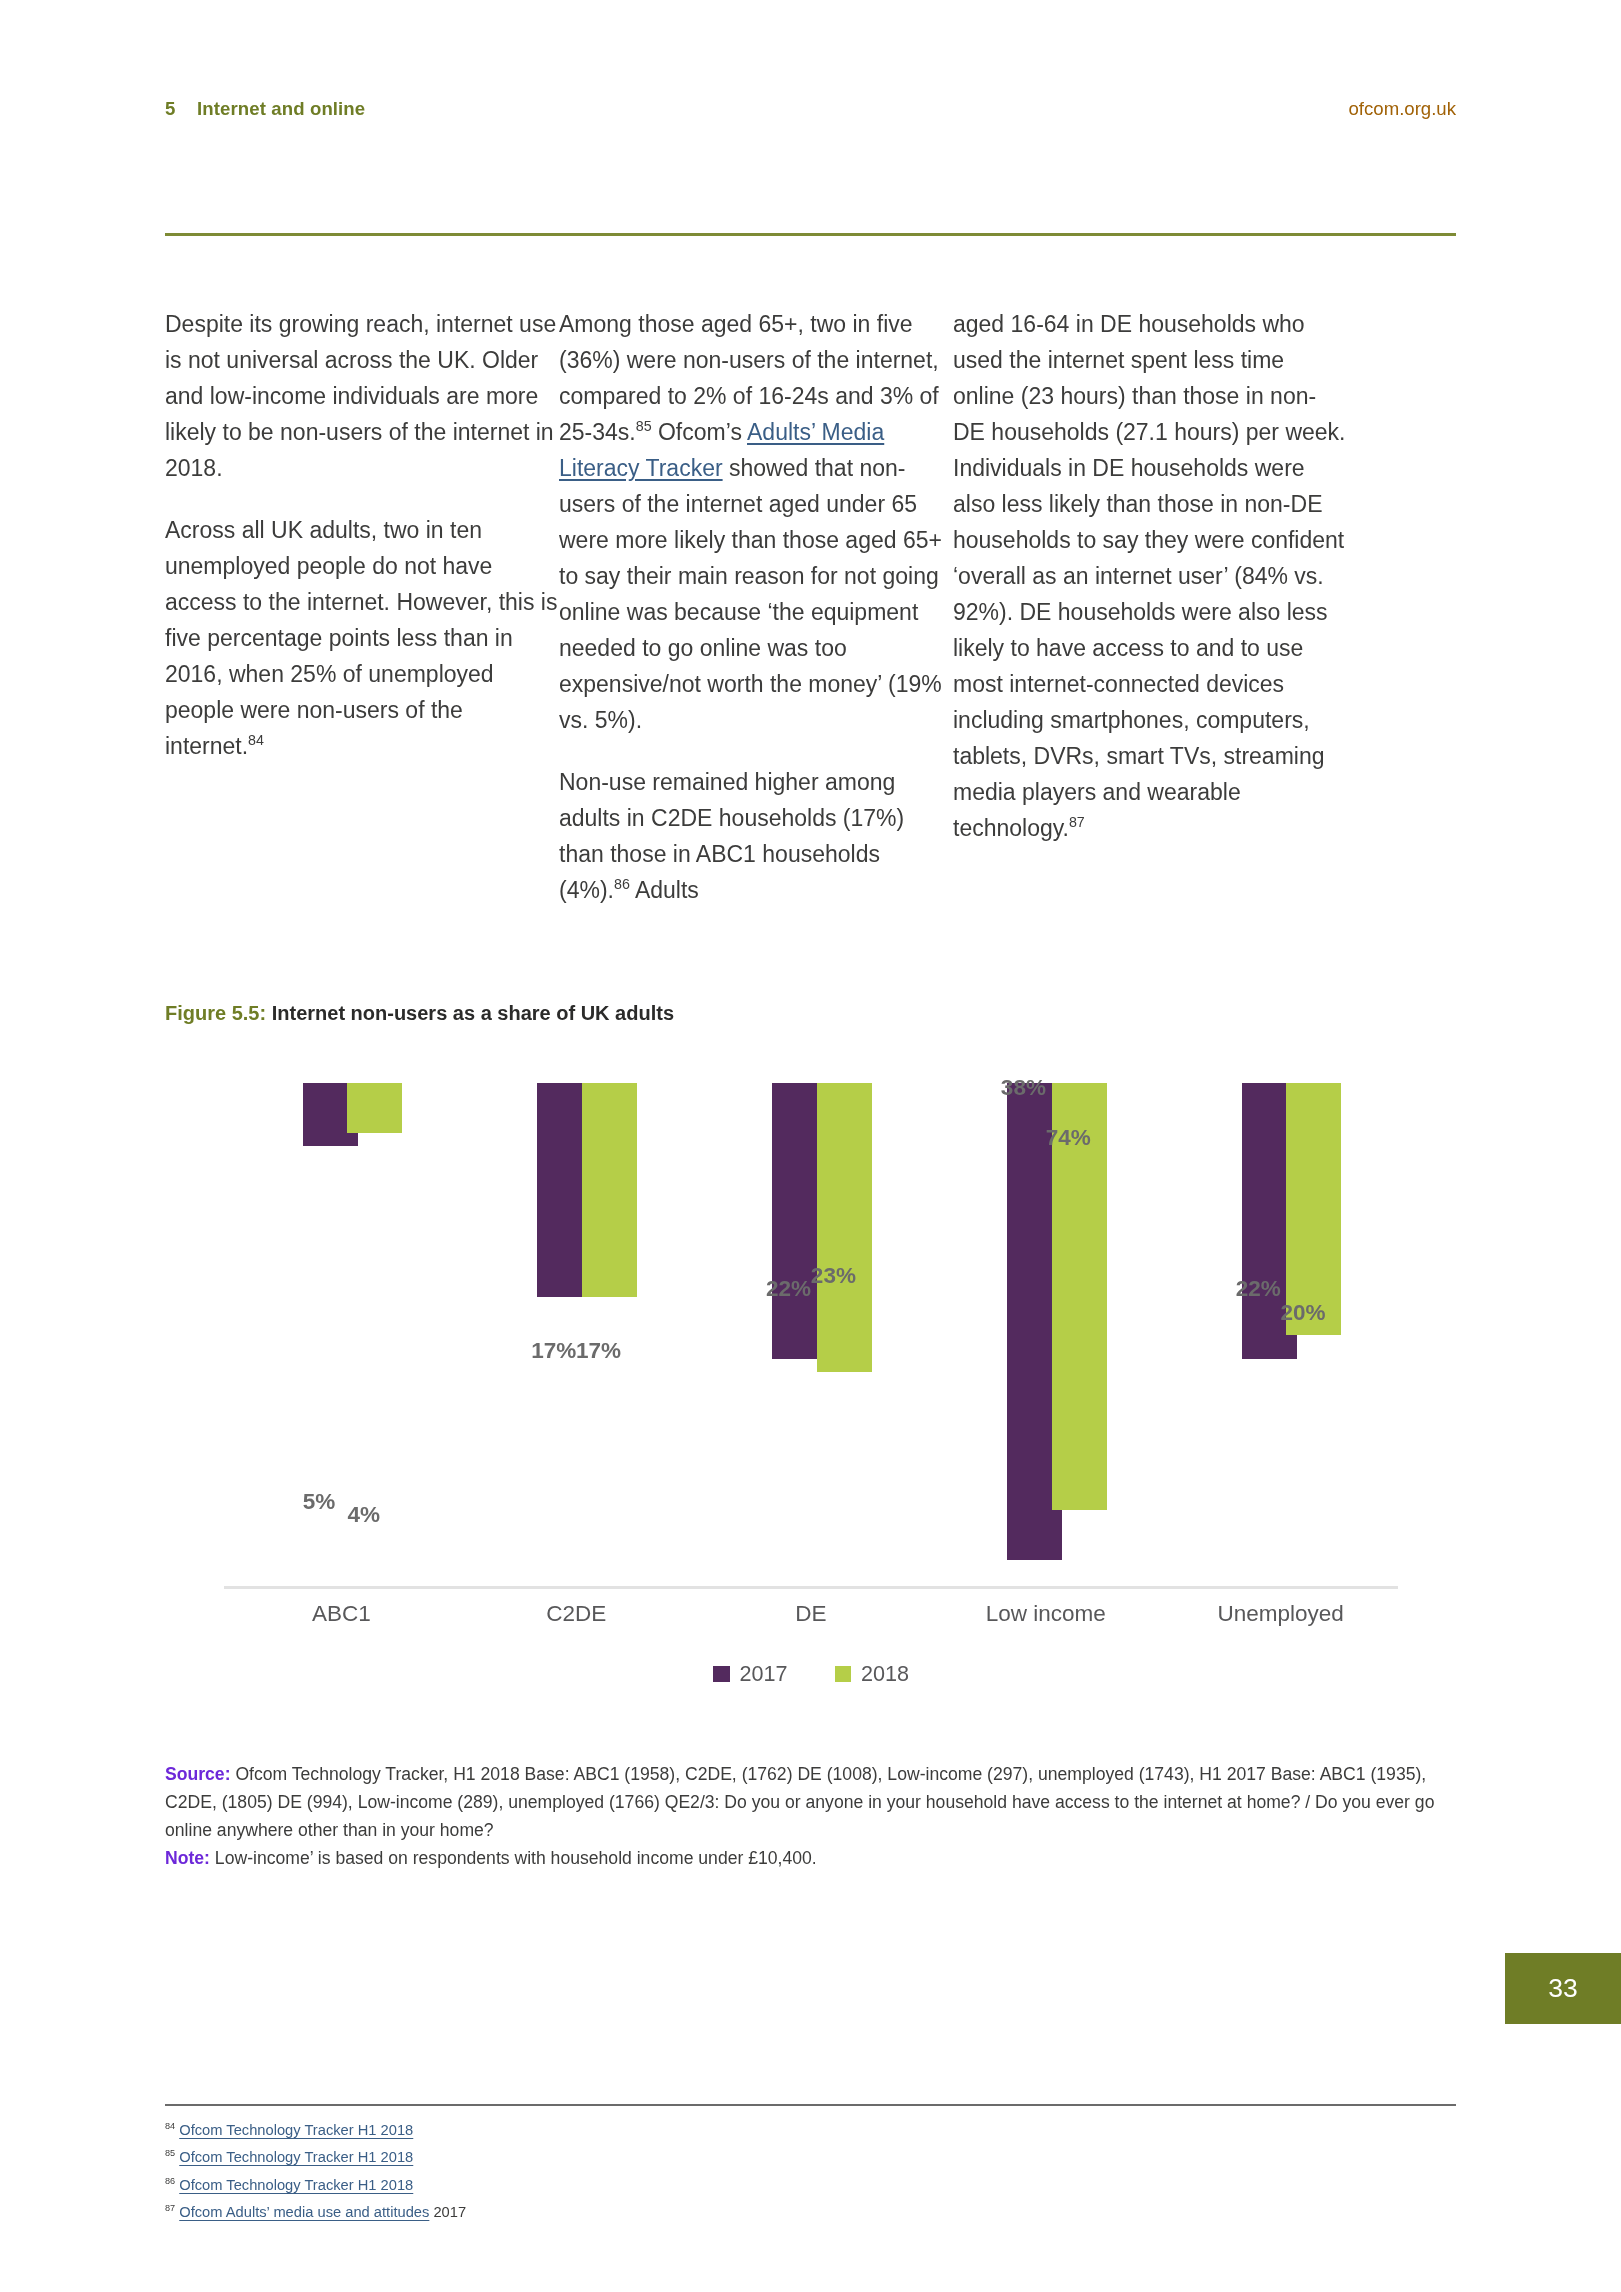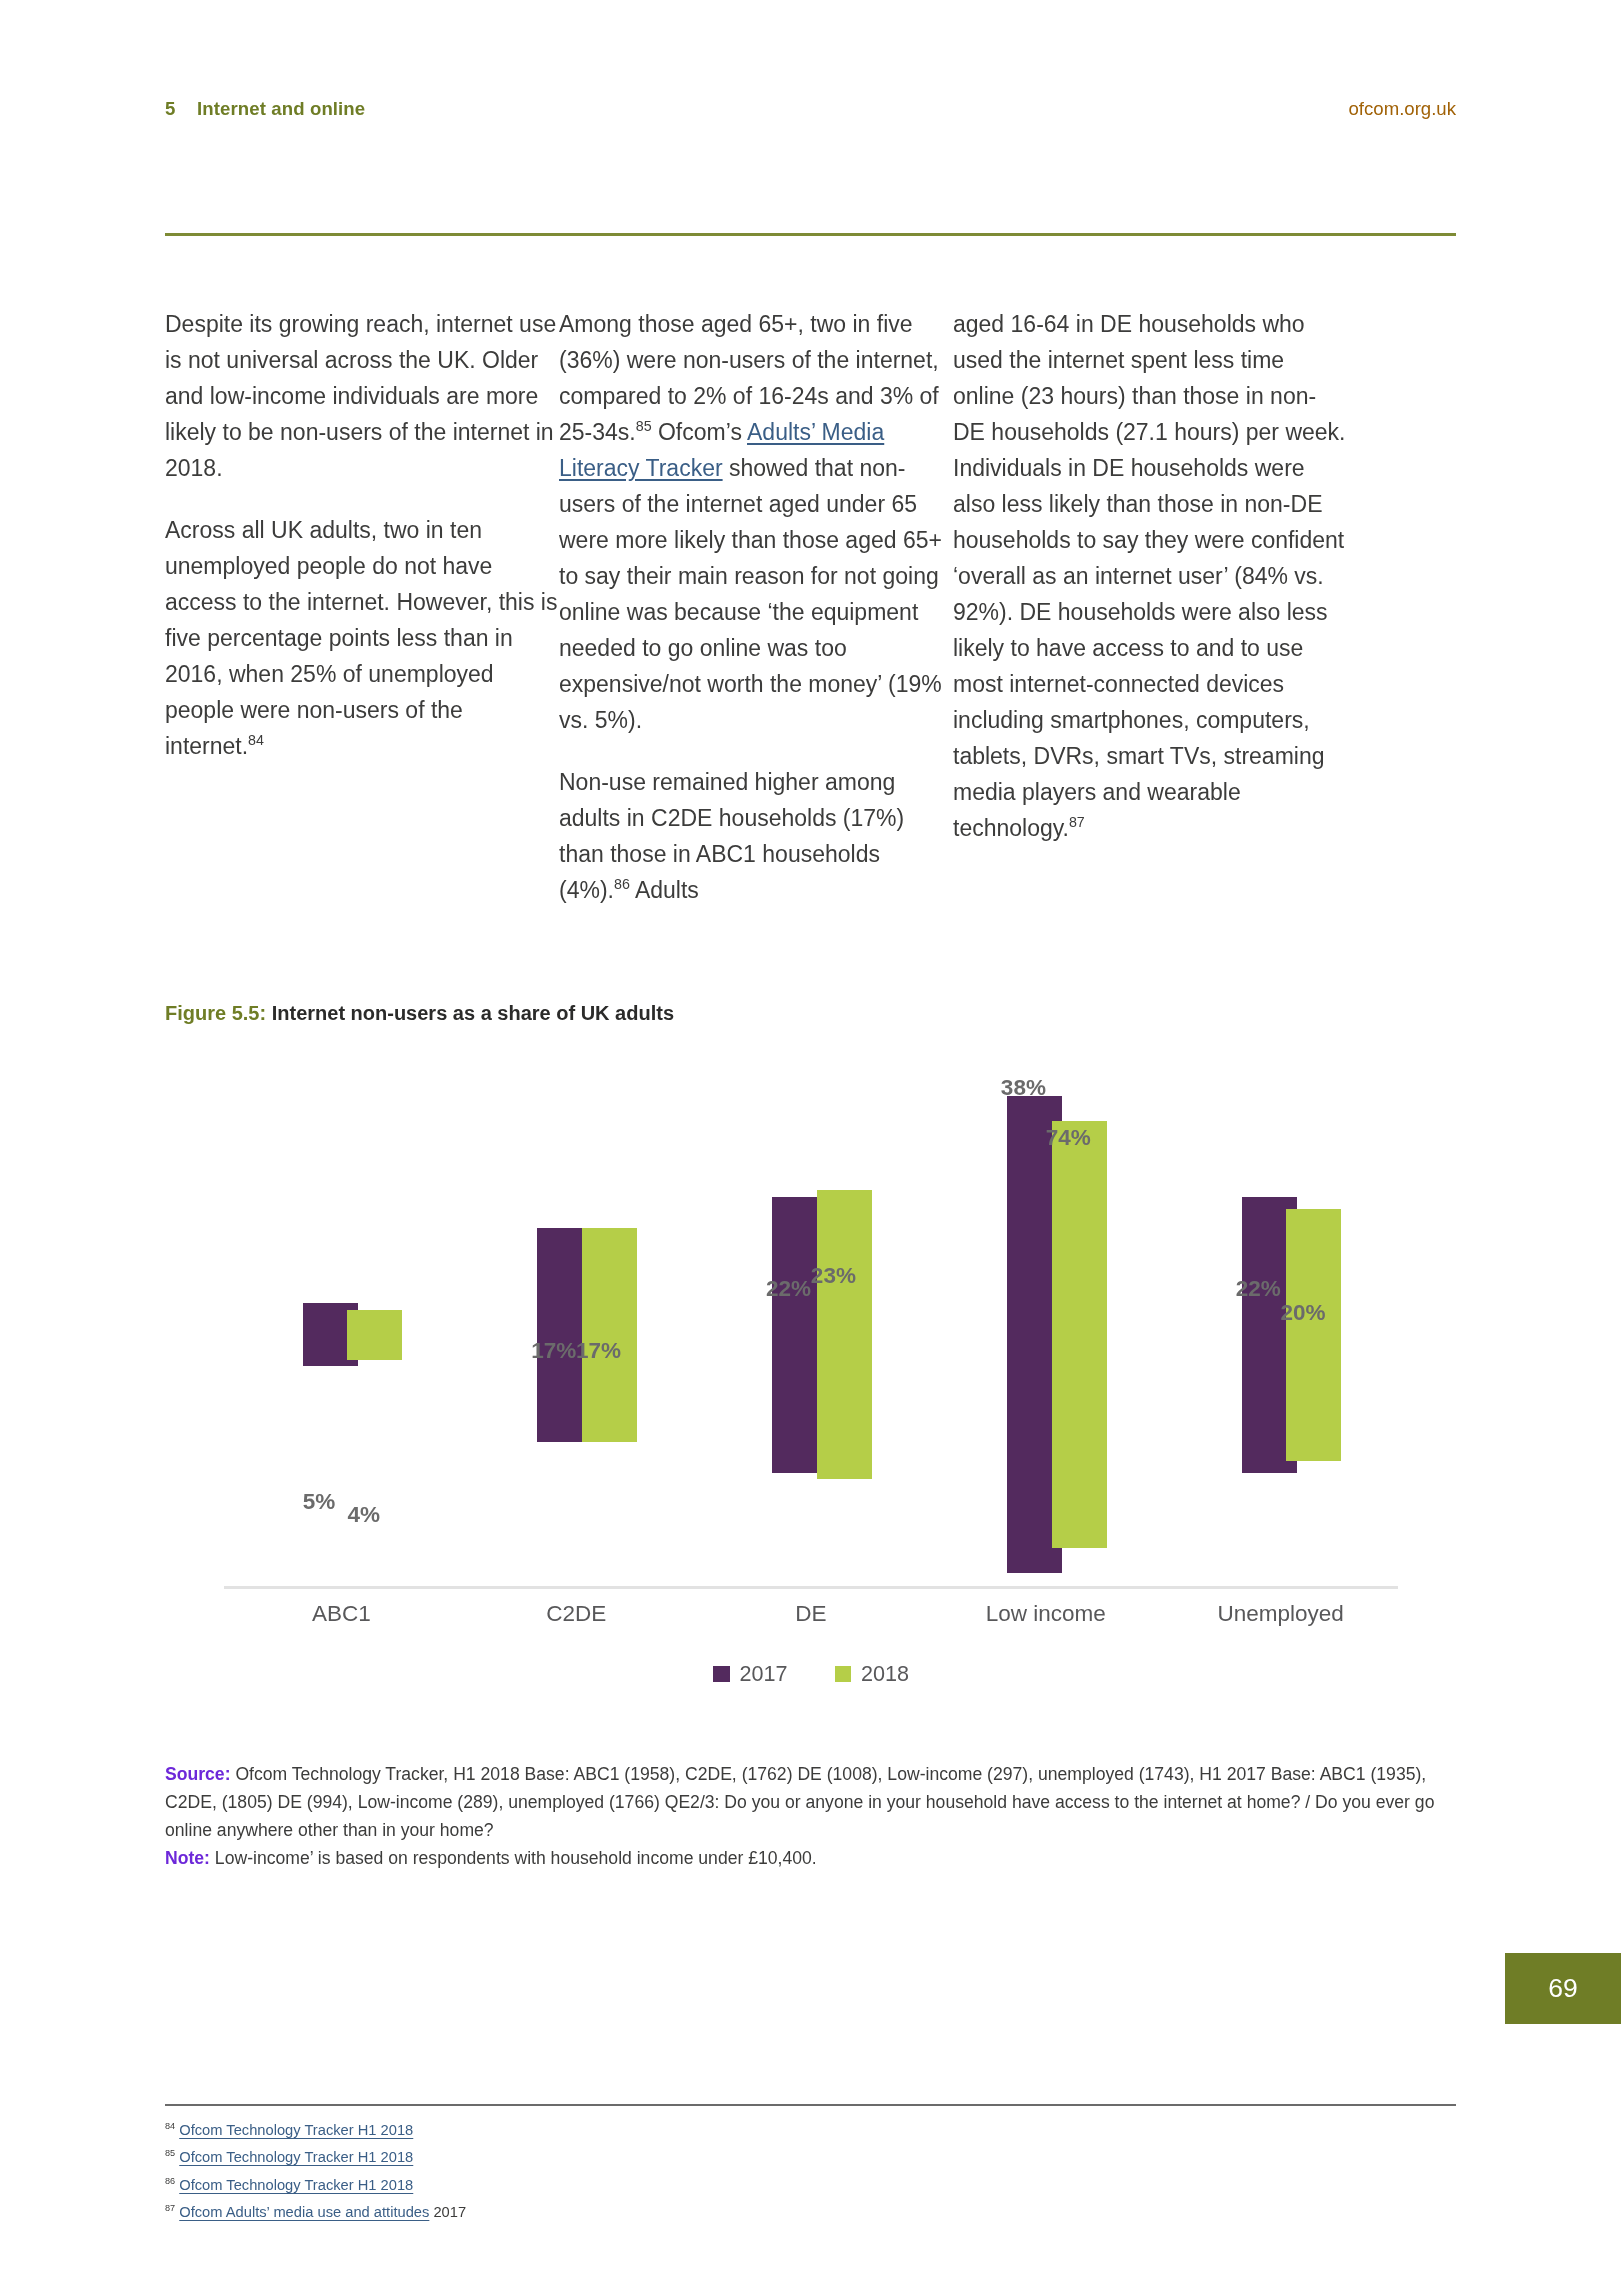--- a/index.html
+++ b/index.html
@@ -138,21 +138,21 @@
     align-items: flex-end;
     justify-content: center;
     gap: 11.8px;
     height: 100%;
   }
   .bar-wrap {
     position: relative;
     width: 33px;
     display: flex;
     flex-direction: column;
-    justify-content: center;
+    justify-content: flex-start;
     height: 100%;
   }
   .bar {
     width: 55px;
   }
   .bar.s2017 { background: #532a5e; }
   .bar.s2018 { background: #b5ce48; }
   .bar-label {
     position: absolute;
     left: 50%;
@@ -365,21 +365,21 @@
           <span>2018</span>
         </div>
       </div>
   </div>
 
   <div class="source-block">
     <span><b>Source:</b></span><span> Ofcom Technology Tracker, H1 2018 Base: ABC1 (1958), C2DE, (1762) DE (1008), Low-income (297), unemployed (1743), H1 2017 Base: ABC1 (1935), C2DE, (1805) DE (994), Low-income (289), unemployed (1766) QE2/3: Do you or anyone in your household have access to the internet at home? / Do you ever go online anywhere other than in your home?</span><br>
     <span><b>Note:</b></span><span> Low-income’ is based on respondents with household income under £10,400.</span>
   </div>
 
-  <div class="page-tab">69</div>
+  <div class="page-tab">33</div>
 
   <div class="footnote-rule"></div>
   <div class="footnotes" id="footnotes">
       <div class="footnote"><sup>84</sup> <a class="fn-link" href="#">Ofcom Technology Tracker H1 2018</a><span></span></div>
       <div class="footnote"><sup>85</sup> <a class="fn-link" href="#">Ofcom Technology Tracker H1 2018</a><span></span></div>
       <div class="footnote"><sup>86</sup> <a class="fn-link" href="#">Ofcom Technology Tracker H1 2018</a><span></span></div>
       <div class="footnote"><sup>87</sup> <a class="fn-link" href="#">Ofcom Adults’ media use and attitudes</a><span> 2017</span></div>
     </div>
 
 </div>

